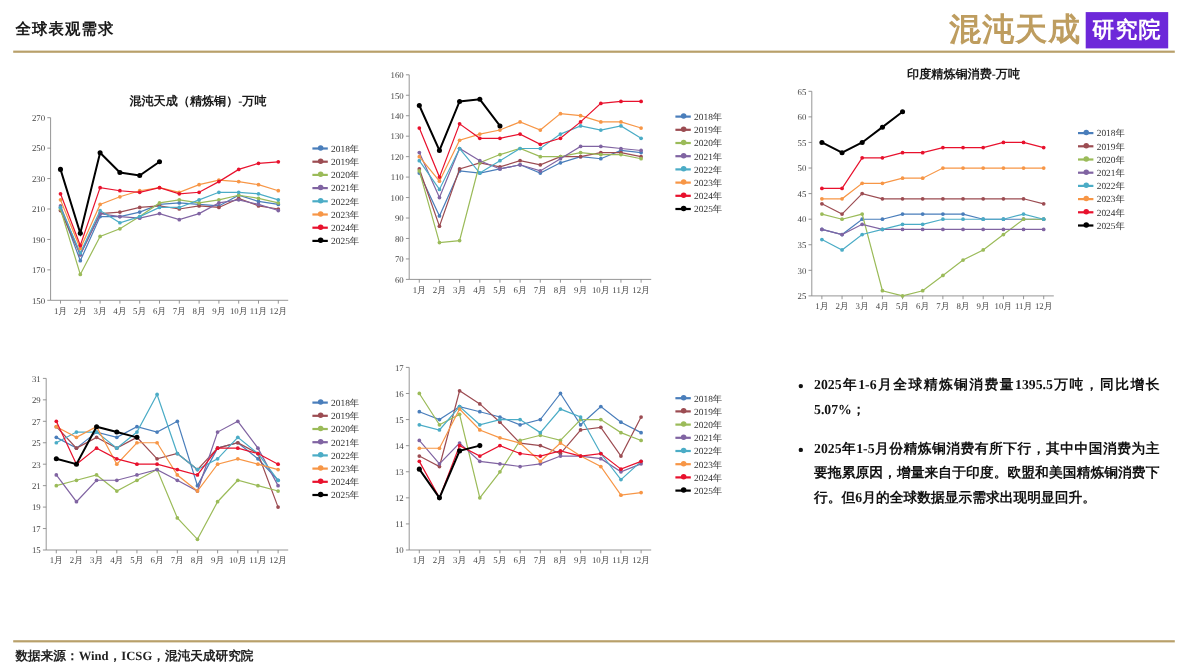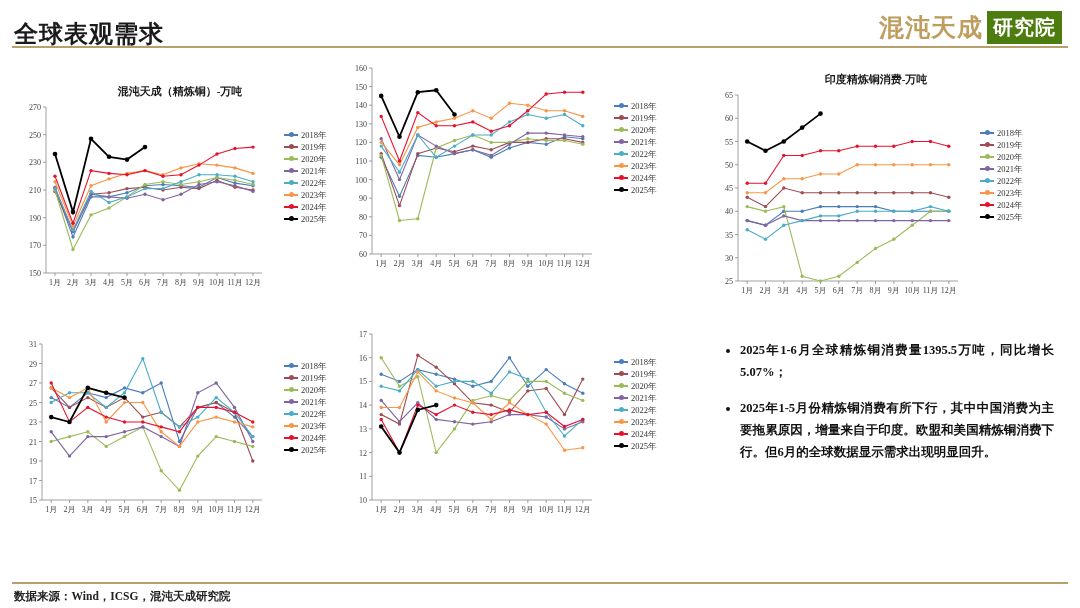--- a/index.html
+++ b/index.html
@@ -10,39 +10,39 @@
     font-family:"Liberation Serif", serif;
     position:relative;
     overflow:hidden;
   }
   
   #header {
     position:absolute; left:0; top:0; width:1080px; height:56px;
   }
   #header-title {
     position:absolute; left:14px; top:18px;
-    font-size:24px; font-weight:bold; color:#1a1a1a;
+    font-size:14px; font-weight:bold; color:#1a1a1a;
     letter-spacing:1px;
   }
   #header-rule {
     position:absolute; left:12px; top:46px; width:1056px; height:2px;
     background:#b8a06a;
   }
   #logo {
     position:absolute; right:18px; top:6px; width:236px; height:42px;
     display:flex; align-items:center; justify-content:flex-end;
     gap:4px;
   }
   #logo .logo-cn {
-    font-size:25px; font-weight:bold; color:#b99552;
+    font-size:29px; font-weight:bold; color:#b99552;
     font-family:"Liberation Serif", serif; letter-spacing:1px;
     opacity:.92;
   }
   #logo .logo-box {
-    background:#4d7c0f; color:#fff; font-size:20px; font-weight:bold;
+    background:#6d28d9; color:#fff; font-size:20px; font-weight:bold;
     padding:3px 6px; letter-spacing:1px;
   }
   
   #footer-rule {
     position:absolute; left:12px; bottom:24px; width:1056px; height:2px;
     background:#b8a06a;
   }
   #footer-src {
     position:absolute; left:14px; bottom:4px;
     font-size:11.5px; color:#222; font-weight:bold;
@@ -479,21 +479,21 @@
         </div>
         <div class="legend-row">
           <span class="legend-swatch" style="background: rgb(0, 0, 0);">
             <i style="background: rgb(0, 0, 0);"></i>
           </span>
           <span class="legend-label">2025年</span>
         </div>
       </div>
     </div>
   </div>
-<div class="panel" id="panel-india" style="left:716px; top:72px; width:320px;">
+<div class="panel" id="panel-india" style="left:716px; top:60px; width:320px;">
     <div class="panel-title">印度精炼铜消费-万吨</div>
     <div class="plotwrap" style="height: 210px;">
       <svg width="250" height="210" class="plot-svg">
         <line x1="22" y1="6" x2="22" y2="192" stroke="#888" stroke-width="0.8"></line>
         <line x1="22" y1="192" x2="242" y2="192" stroke="#888" stroke-width="0.8"></line>
         <line x1="19" y1="192" x2="22" y2="192" stroke="#888" stroke-width="0.8"></line>
         <text x="17" y="195" text-anchor="end" class="tick">25</text>
         <line x1="19" y1="168.75" x2="22" y2="168.75" stroke="#888" stroke-width="0.8"></line>
         <text x="17" y="171.75" text-anchor="end" class="tick">30</text>
         <line x1="19" y1="145.5" x2="22" y2="145.5" stroke="#888" stroke-width="0.8"></line>

